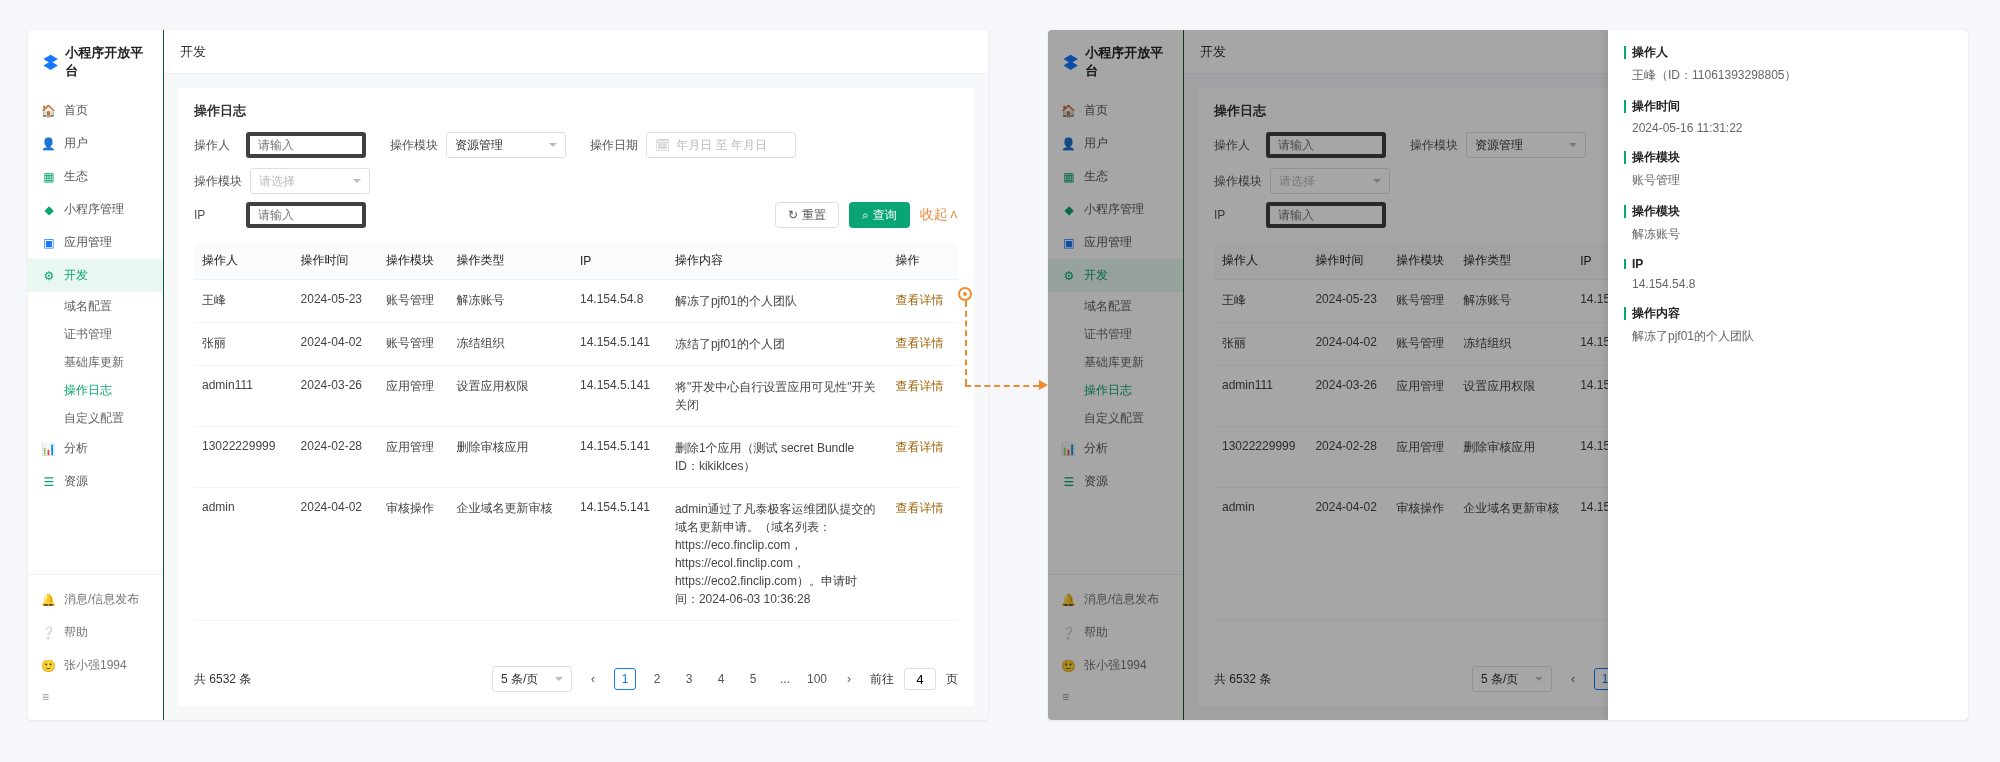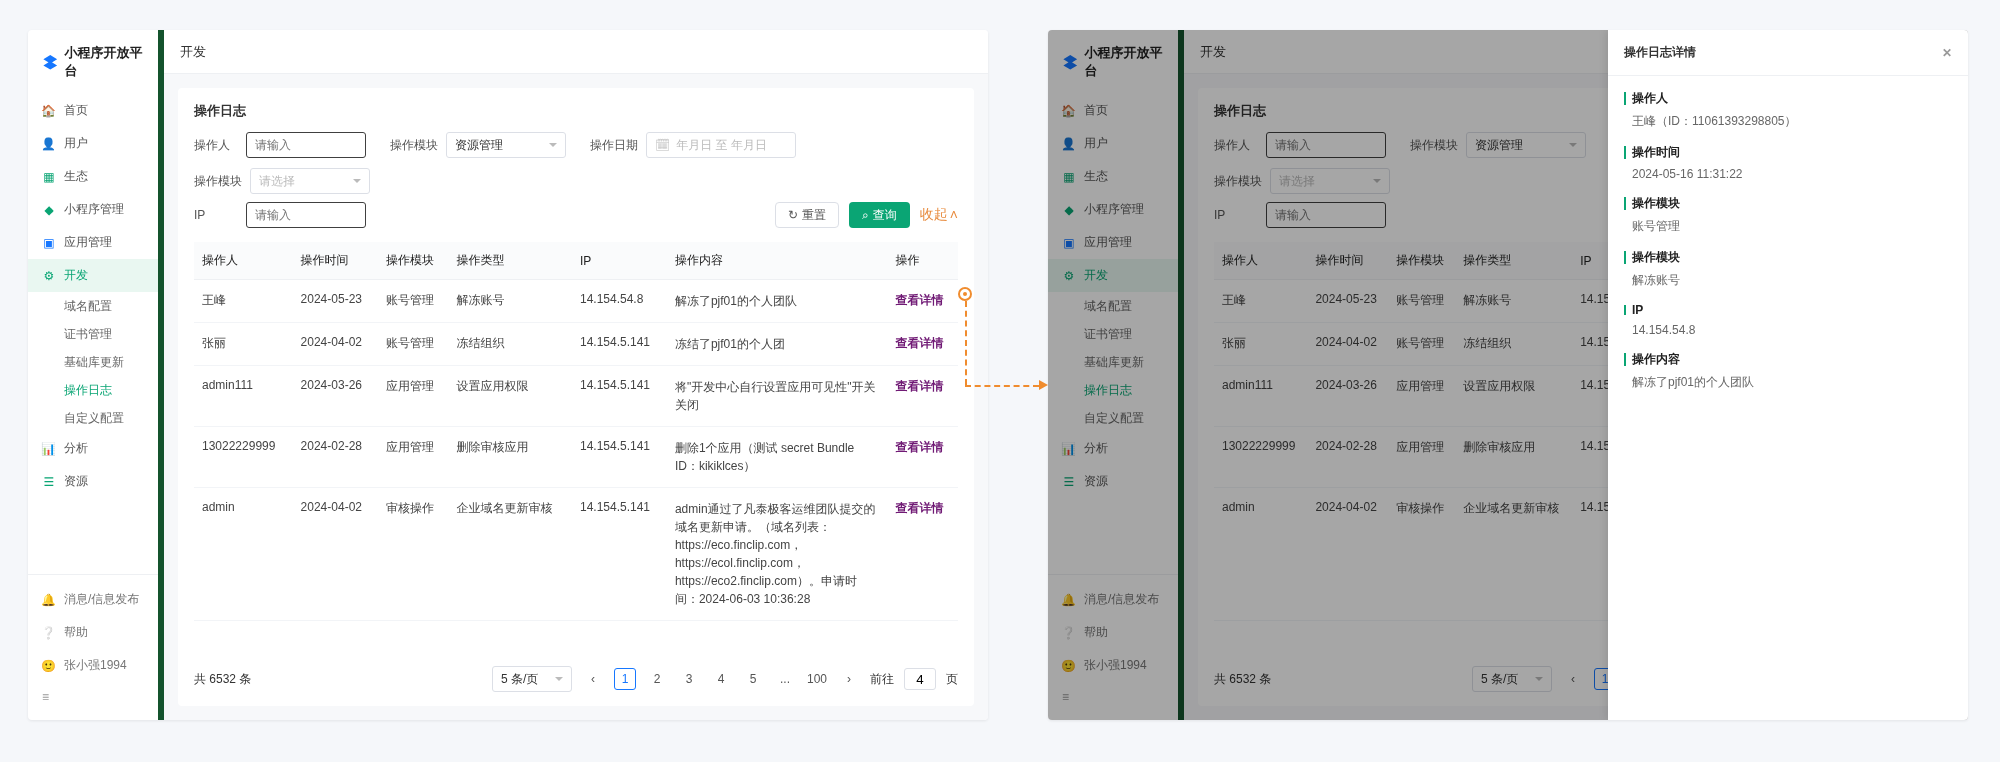--- a/index.html
+++ b/index.html
@@ -3,21 +3,21 @@
 <meta charset="utf-8">
 <style>
 * { box-sizing: border-box; margin: 0; padding: 0; }
 body { font-family: -apple-system, "PingFang SC", "Microsoft YaHei", sans-serif; background: #f5f7fa; font-size: 12px; color: #333; }
 .stage { width: 2000px; height: 762px; position: relative; }
 .panel { position: absolute; background: #fff; border-radius: 4px; box-shadow: 0 1px 3px rgba(0,0,0,0.08); overflow: hidden; }
 .panel-left { left: 28px; top: 30px; width: 960px; height: 690px; }
 .panel-right { left: 1048px; top: 30px; width: 920px; height: 690px; }
 
 .app { display: flex; height: 100%; }
-.sidebar { width: 136px; border-right: 6px solid #14532d; display: flex; flex-direction: column; }
+.sidebar { width: 136px; border-right: 1px solid #14532d; display: flex; flex-direction: column; }
 .logo-row { display: flex; align-items: center; gap: 6px; padding: 14px 10px 10px 14px; font-weight: 600; font-size: 13px; color: #222; }
 .logo-mark { width: 18px; height: 18px; color: #1677ff; }
 .nav { flex: 1; overflow: auto; padding: 4px 0; }
 .nav-item { display: flex; align-items: center; gap: 8px; padding: 8px 14px; color: #555; cursor: pointer; font-size: 12px; }
 .nav-item .ico { width: 14px; height: 14px; display: inline-flex; align-items: center; justify-content: center; }
 .nav-item.active { background: #e9f7f1; color: #0aa574; font-weight: 500; }
 .nav-sub { padding-left: 36px; color: #666; font-size: 12px; cursor: pointer; height: 28px; display: flex; align-items: center; }
 .nav-sub.active { color: #0aa574; font-weight: 500; }
 .nav-bottom { border-top: 1px solid #eef0f3; padding: 8px 0; }
 .nav-bottom .nav-item { color: #777; }
@@ -25,34 +25,34 @@
 
 .main { flex: 1; display: flex; flex-direction: column; background: #f7f8fa; }
 .topbar { height: 44px; background: #fff; border-bottom: 1px solid #eef0f3; display: flex; align-items: center; padding: 0 16px; font-size: 13px; font-weight: 500; }
 .content { padding: 14px; flex: 1; display: flex; flex-direction: column; }
 .card { background: #fff; border-radius: 4px; padding: 14px 16px; flex: 1; display: flex; flex-direction: column; }
 .card-title { font-size: 13px; font-weight: 600; margin-bottom: 12px; }
 
 .filters { display: flex; flex-wrap: wrap; gap: 10px 24px; align-items: center; }
 .f-item { display: flex; align-items: center; gap: 8px; }
 .f-label { color: #555; font-size: 12px; min-width: 44px; }
-.f-input { height: 26px; border: 1px solid #404040; border-radius: 3px; padding: 12px 8px; font-size: 12px; color: #333; width: 120px; background: #fff; }
+.f-input { height: 26px; border: 4px solid #404040; border-radius: 3px; padding: 0 8px; font-size: 12px; color: #333; width: 120px; background: #fff; }
 .f-select { height: 26px; border: 1px solid #dcdfe6; border-radius: 3px; padding: 0 22px 0 8px; font-size: 12px; color: #333; width: 120px; background: #fff; position: relative; display: flex; align-items: center; }
 .f-select::after { content: ""; position: absolute; right: 8px; top: 50%; width: 0; height: 0; border-left: 4px solid transparent; border-right: 4px solid transparent; border-top: 4px solid #bbb; transform: translateY(-50%); }
 .f-date { height: 26px; border: 1px solid #dcdfe6; border-radius: 3px; padding: 0 8px; font-size: 12px; color: #bbb; width: 150px; display: flex; align-items: center; gap: 6px; }
 .btn { height: 26px; border-radius: 4px; padding: 0 12px; font-size: 12px; display: inline-flex; align-items: center; gap: 4px; cursor: pointer; border: 1px solid transparent; }
 .btn-plain { background: #fff; border-color: #dcdfe6; color: #555; }
 .btn-primary { background: #0aa574; color: #fff; }
 .link-collapse { color: #e88b3e; font-size: 14px; cursor: pointer; display: inline-flex; align-items: center; gap: 2px; }
 
 .tbl { margin-top: 14px; width: 100%; border-collapse: collapse; font-size: 12px; }
 .tbl th { text-align: left; font-weight: 500; color: #222; background: #fafbfc; padding: 10px 8px; border-bottom: 1px solid #eef0f3; }
 .tbl td { padding: 12px 8px; border-bottom: 1px solid #f2f4f7; color: #444; vertical-align: top; }
 .tbl td.content-cell { max-width: 200px; line-height: 1.5; }
-.op-link { color: #701a75; cursor: pointer; font-weight: bold; }
+.op-link { color: #a16207; cursor: pointer; }
 
 .pager { display: flex; align-items: center; justify-content: space-between; padding-top: 14px; margin-top: auto; }
 .pager-right { display: flex; align-items: center; gap: 10px; }
 .pg { width: 22px; height: 22px; display: inline-flex; align-items: center; justify-content: center; border-radius: 3px; cursor: pointer; color: #555; }
 .pg.active { color: #1677ff; border: 1px solid #1677ff; }
 .jump-input { width: 32px; height: 22px; border: 1px solid #dcdfe6; border-radius: 3px; text-align: center; }
 
 .overlay { position: absolute; inset: 0; background: rgba(0,0,0,0.35); }
 .drawer { position: absolute; right: 0; top: 0; bottom: 0; width: 360px; background: #fff; box-shadow: -2px 0 8px rgba(0,0,0,0.1); display: flex; flex-direction: column; }
 .drawer-head { display: flex; align-items: center; justify-content: space-between; padding: 14px 16px; border-bottom: 1px solid #eef0f3; font-weight: 600; }
@@ -482,24 +482,20 @@
                 <input class="jump-input" value="4" style="">
                 <span>页</span>
               </div>
             </div>
           </div>
         </div>
       </div>
     </div>
     <div class="overlay"></div>
     <div class="drawer">
-      <div class="drawer-head">
-        <span>操作日志详情</span>
-        <span style="cursor:pointer;color:#999">✕</span>
-      </div>
       <div class="drawer-body" id="drawer-body">
           <div class="d-field">
             <div class="d-label">操作人</div>
             <div class="d-value">王峰（ID：11061393298805）</div>
           </div>
           <div class="d-field">
             <div class="d-label">操作时间</div>
             <div class="d-value">2024-05-16 11:31:22</div>
           </div>
           <div class="d-field">

